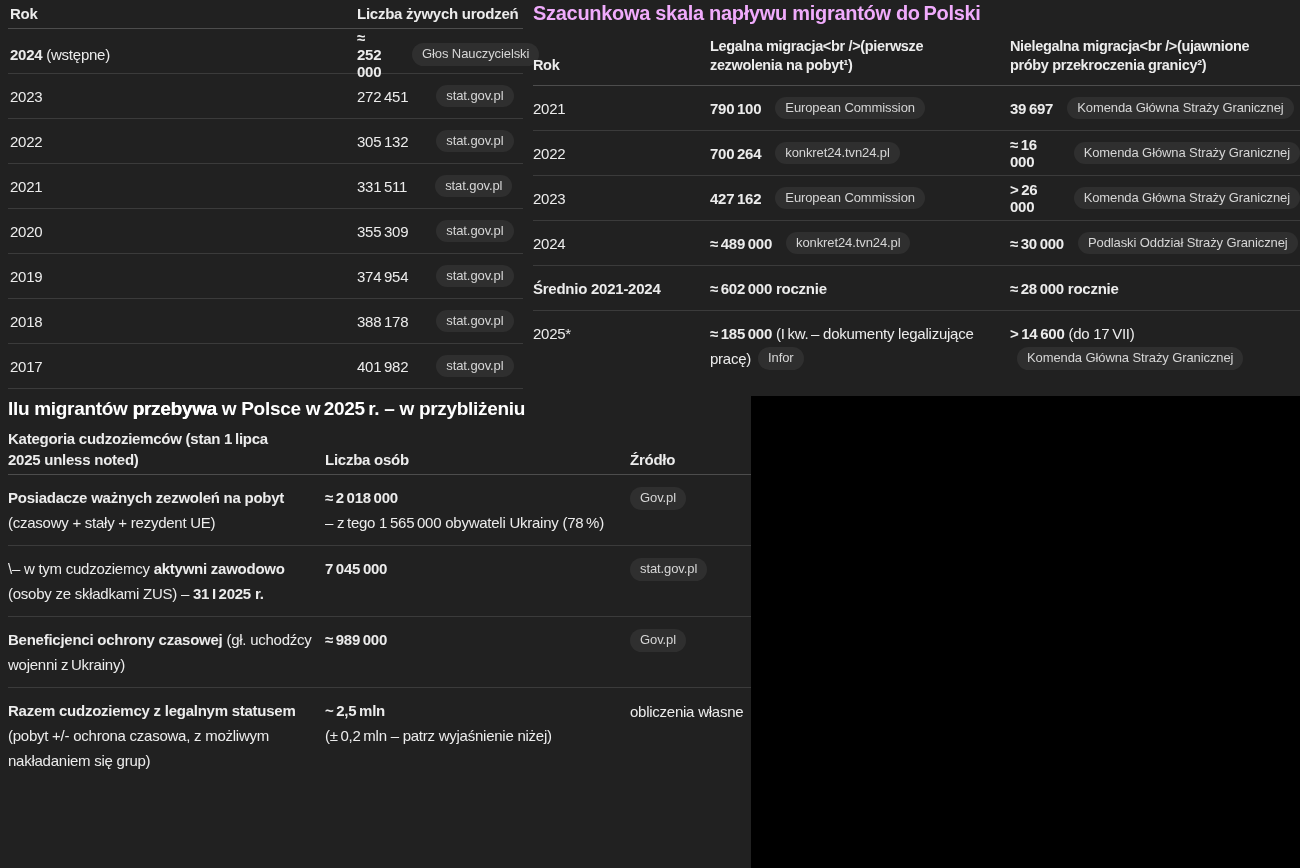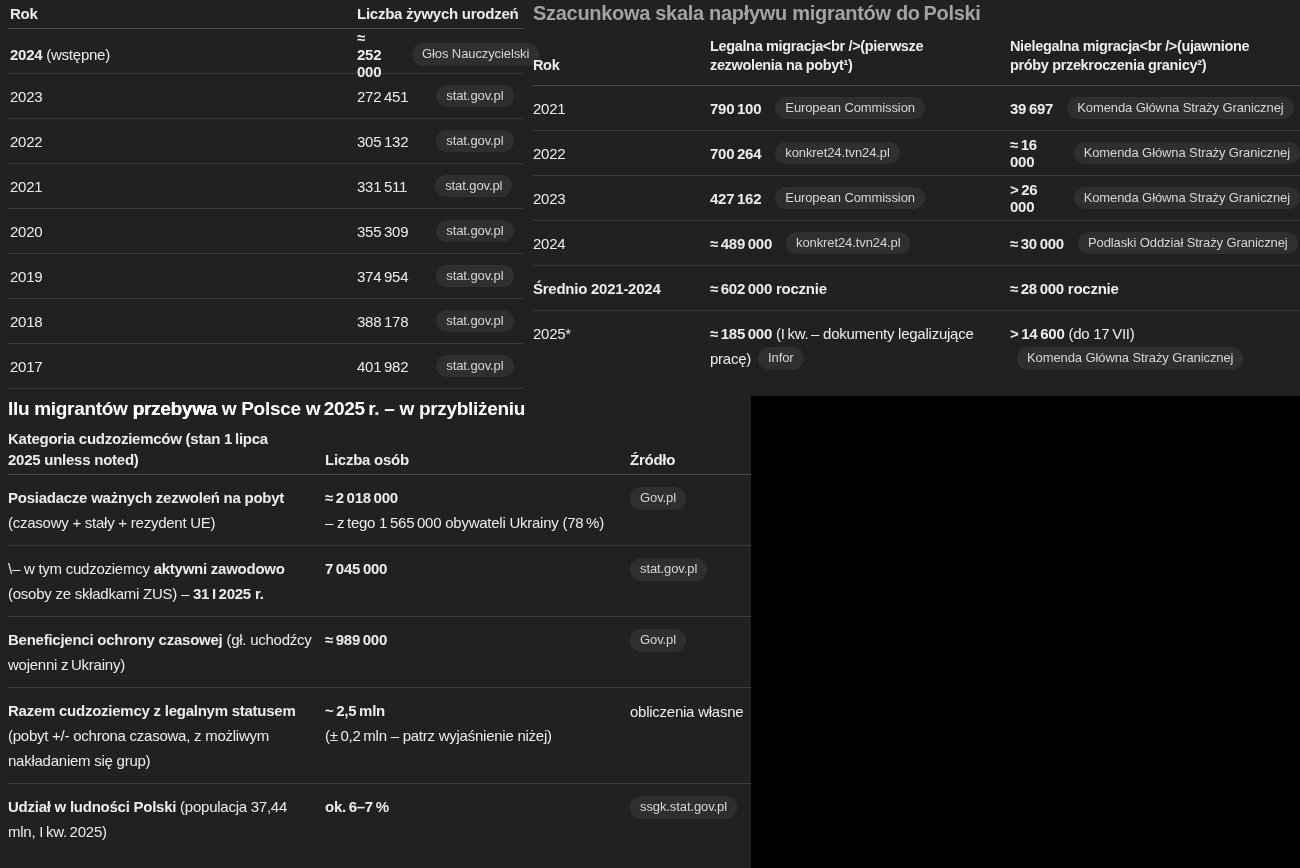--- a/index.html
+++ b/index.html
@@ -26,21 +26,21 @@
   }
   .births .row {
     display:grid; grid-template-columns:347px 1fr; height:45px;
     align-items:center; border-bottom:1px solid #3b3b3b;
   }
   .births .cell { padding-left:2px; }
   .births .valcell { display:flex; align-items:center; gap:28px; }
 
   
   .migration { position:absolute; left:533px; top:0; width:767px; }
-  .migration h3 { font-size:20px; line-height:26px; font-weight:700; color:#a3a3a3; letter-spacing:-0.3px; }
+  .migration h3 { font-size:20px; line-height:26px; font-weight:700; color:#f0abfc; letter-spacing:-0.3px; }
   .migration .thead {
     display:grid; grid-template-columns:177px 300px 290px; align-items:end;
     min-height:60px; padding-bottom:10px; border-bottom:1px solid #4d4d4d;
     font-weight:700; font-size:14.5px; line-height:19px; letter-spacing:-0.35px;
   }
   .migration .thead .hcell { padding-right:14px; }
   .migration .row {
     display:grid; grid-template-columns:177px 300px 290px; min-height:45px;
     align-items:center; border-bottom:1px solid #3b3b3b;
   }
@@ -237,22 +237,17 @@
       <div class="valcell"><span class="b">≈ 989 000</span></div>
       <div class="srccell"><span class="badge">Gov.pl</span></div>
     </div>
 
     <div class="row">
       <div class="catcell"><span class="b">Razem cudzoziemcy z legalnym statusem</span><span> (pobyt +/- ochrona czasowa, z możliwym nakładaniem się grup)</span></div>
       <div class="valcell"><span class="b">~ 2,5 mln</span><span class="valnote">(± 0,2 mln – patrz wyjaśnienie niżej)</span></div>
       <div class="srccell"><span>obliczenia własne</span></div>
     </div>
 
-    <div class="row">
-      <div class="catcell tight"><span class="b">Udział w ludności Polski</span><span> (populacja 37,44 mln, I kw. 2025)</span></div>
-      <div class="valcell"><span class="b">ok. 6–7 %</span></div>
-      <div class="srccell"><span class="badge">ssgk.stat.gov.pl</span></div>
-    </div>
   </section>
 
   <div class="black-panel"></div>
 
 </div>
 
 </body></html>

